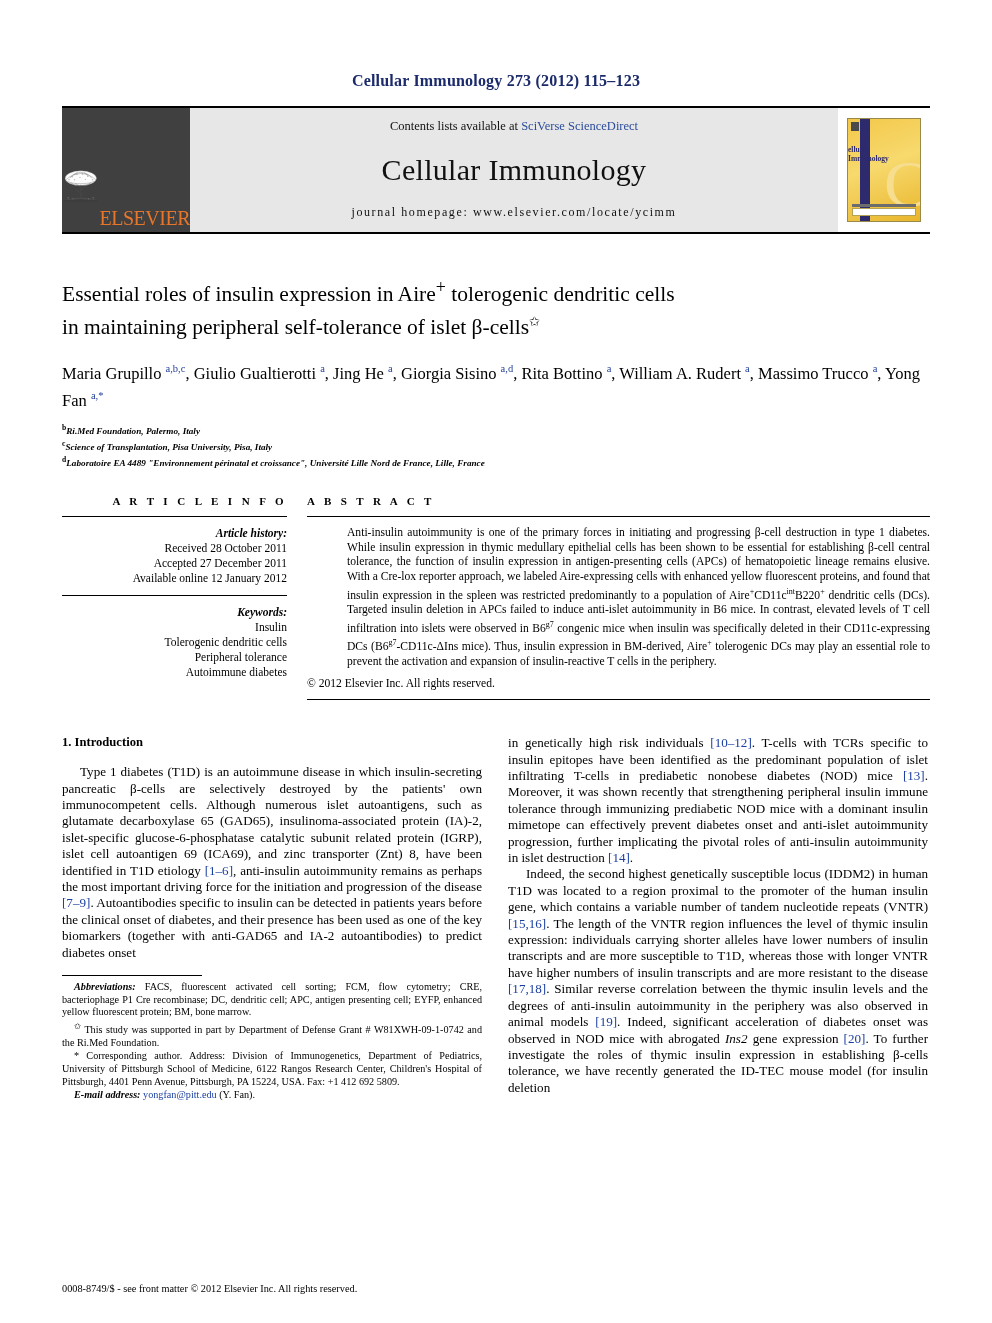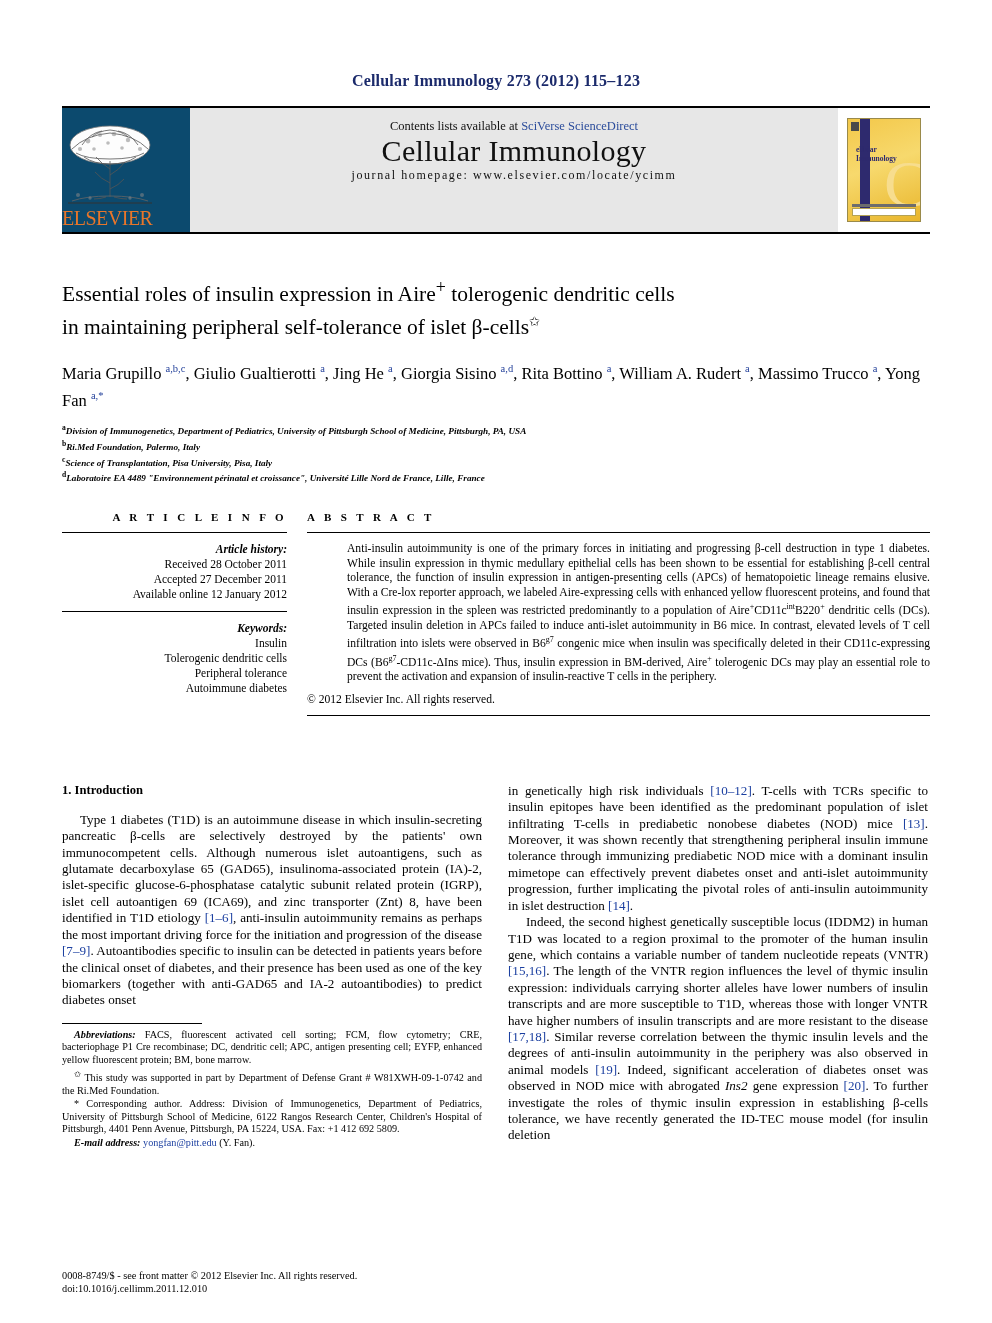--- a/index.html
+++ b/index.html
@@ -32,40 +32,40 @@
     margin-top: 16px;
     border-top: 2px solid #000;
     border-bottom: 2px solid #000;
     height: 128px;
     display: flex;
     align-items: stretch;
   }
   .banner-logo {
     width: 128px;
     flex: 0 0 128px;
-    display: flex; flex-direction: column;
-    align-items: flex-start; justify-content: flex-end;
+    display: flex; flex-direction: row;
+    align-items: flex-end; justify-content: flex-end;
     padding-bottom: 4px;
-    background: #0c4a6e;
+    background: #404040;
   }
   .tree-svg { display:block; }
   .elsevier-word {
     font-family: "Liberation Serif", serif;
     font-size: 20px;
     letter-spacing: -0.5px;
     color: #E8762A;
     font-weight: 400;
     line-height: 1;
     margin-top: 1px;
   }
   .banner-center {
     flex: 1 1 auto;
     background: #e7e7e7;
     display: flex; flex-direction: column;
-    align-items: center; 
+    align-items: center; justify-content: space-between;
     padding: 11px 0 12px 0;
   }
   .contents-line { font-size: 12.5px; color: #111; }
   .contents-line .sd { color: #2b4c9b; }
   .journal-name {
     font-family: "Liberation Serif", serif;
     font-size: 30px;
     color: #111;
     letter-spacing: .3px;
   }
@@ -84,21 +84,21 @@
     background: linear-gradient(160deg,#f3c84a 0%,#f7d96d 45%,#e9b62c 100%);
     border: 1px solid #9a8a4a;
     position: relative;
     overflow: hidden;
   }
   .cover-spine {
     position:absolute; left:12px; top:0; bottom:0; width:10px;
     background:#2e2a6e;
   }
   .cover-tit {
-    position:absolute; left:8px; top:26px; right:3px;
+    position:absolute; left:0; top:26px; right:3px;
     font-size:7.5px; line-height:9px; color:#2e2a6e; font-weight:bold;
     font-family: "Liberation Serif", serif;
   }
   .cover-big-c {
     position:absolute; right:-8px; bottom:4px;
     font-size:66px; color:#f7dd8e; font-family:"Liberation Serif",serif;
     line-height:1;
   }
   .cover-bar {
     position:absolute; left:4px; right:4px; bottom:5px; height:8px;
@@ -167,21 +167,21 @@
     line-height: 14.6px;
     text-align: justify;
     font-family: "Liberation Serif", serif;
     margin-left: 40px;
   }
   .abstract-body sup { font-size: 8px; }
   .copyright { font-size: 11.6px; margin-top: 8px; }
 
   
   .body-wrap { margin-top: 26px; display: flex; gap: 26px; position: relative; }
-  .bodycol { width: 420px; flex: 0 0 420px; margin-top: 32px; }
+  .bodycol { width: 420px; flex: 0 0 420px; }
   h2.numhead {
     font-size: 12.6px; font-weight: bold; margin: 0 0 14px 0;
     font-family: "Liberation Serif", serif;
   }
   p.para {
     font-size: 13.1px;
     line-height: 16.4px;
     text-align: justify;
     margin: 0;
     text-indent: 18px;
@@ -275,21 +275,20 @@
     </div>
   </div>
 
   <div class="titleblock">
     <h1 class="paper-title">
       <span>Essential roles of insulin expression in Aire</span><sup>+</sup><span> tolerogenic dendritic cells</span><br>
       <span>in maintaining peripheral self-tolerance of islet β-cells</span><span class="star">✩</span>
     </h1>
     <p class="authors">Maria Grupillo <sup>a,b,c</sup>, Giulio Gualtierotti <sup>a</sup>, Jing He <sup>a</sup>, Giorgia Sisino <sup>a,d</sup>, Rita Bottino <sup>a</sup>, William A. Rudert <sup>a</sup>, Massimo Trucco <sup>a</sup>, Yong Fan <sup>a,</sup><sup>*</sup></p>
     <div>
-      <p class="affil"><sup>a</sup><span>Division of Immunogenetics, Department of Pediatrics, University of Pittsburgh School of Medicine, Pittsburgh, PA, USA</span></p>
       <p class="affil"><sup>b</sup><span>Ri.Med Foundation, Palermo, Italy</span></p>
       <p class="affil"><sup>c</sup><span>Science of Transplantation, Pisa University, Pisa, Italy</span></p>
       <p class="affil"><sup>d</sup><span>Laboratoire EA 4489 "Environnement périnatal et croissance", Université Lille Nord de France, Lille, France</span></p>
     </div>
   </div>
 
   <div class="infoabs">
 
     <div class="col-info">
       <div class="sechead">A R T I C L E    I N F O</div>
@@ -331,16 +330,15 @@
     </div>
 
     <div class="bodycol">
       <p class="para" style="text-indent:0">in genetically high risk individuals <span class="ref">[10–12]</span>. T-cells with TCRs specific to insulin epitopes have been identified as the predominant population of islet infiltrating T-cells in prediabetic nonobese diabetes (NOD) mice <span class="ref">[13]</span>. Moreover, it was shown recently that strengthening peripheral insulin immune tolerance through immunizing prediabetic NOD mice with a dominant insulin mimetope can effectively prevent diabetes onset and anti-islet autoimmunity progression, further implicating the pivotal roles of anti-insulin autoimmunity in islet destruction <span class="ref">[14]</span>.</p>
       <p class="para">Indeed, the second highest genetically susceptible locus (IDDM2) in human T1D was located to a region proximal to the promoter of the human insulin gene, which contains a variable number of tandem nucleotide repeats (VNTR) <span class="ref">[15,16]</span>. The length of the VNTR region influences the level of thymic insulin expression: individuals carrying shorter alleles have lower numbers of insulin transcripts and are more susceptible to T1D, whereas those with longer VNTR have higher numbers of insulin transcripts and are more resistant to the disease <span class="ref">[17,18]</span>. Similar reverse correlation between the thymic insulin levels and the degrees of anti-insulin autoimmunity in the periphery was also observed in animal models <span class="ref">[19]</span>. Indeed, significant acceleration of diabetes onset was observed in NOD mice with abrogated <span class="ital">Ins2</span> gene expression <span class="ref">[20]</span>. To further investigate the roles of thymic insulin expression in establishing β-cells tolerance, we have recently generated the ID-TEC mouse model (for insulin deletion</p>
     </div>
   </div>
 
   <div class="footer">
     <div class="line1">0008-8749/$ - see front matter © 2012 Elsevier Inc. All rights reserved.</div>
-    <div class="line2">doi:10.1016/j.cellimm.2011.12.010</div>
   </div>
 
 </div>
 
 </body></html>

